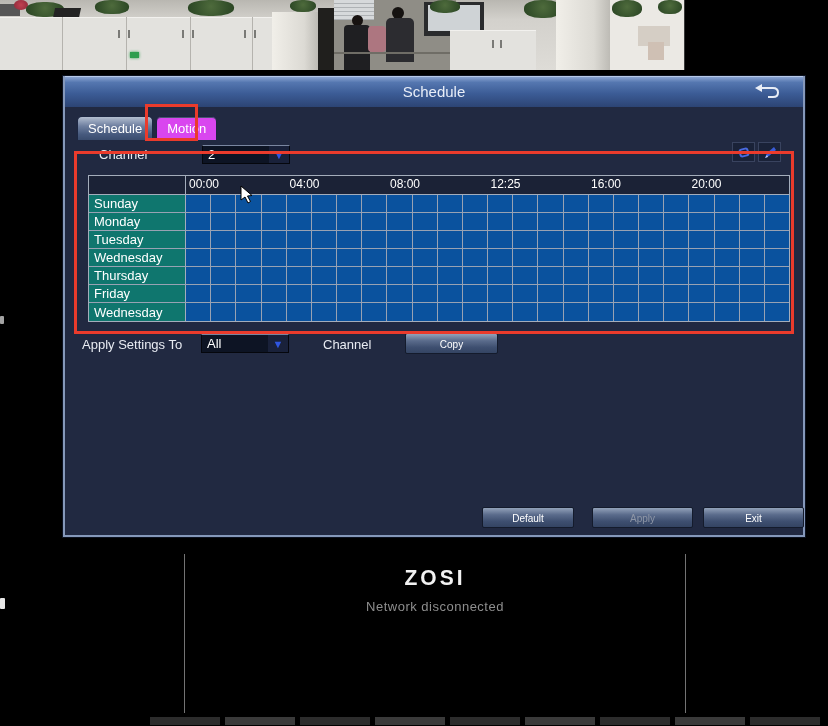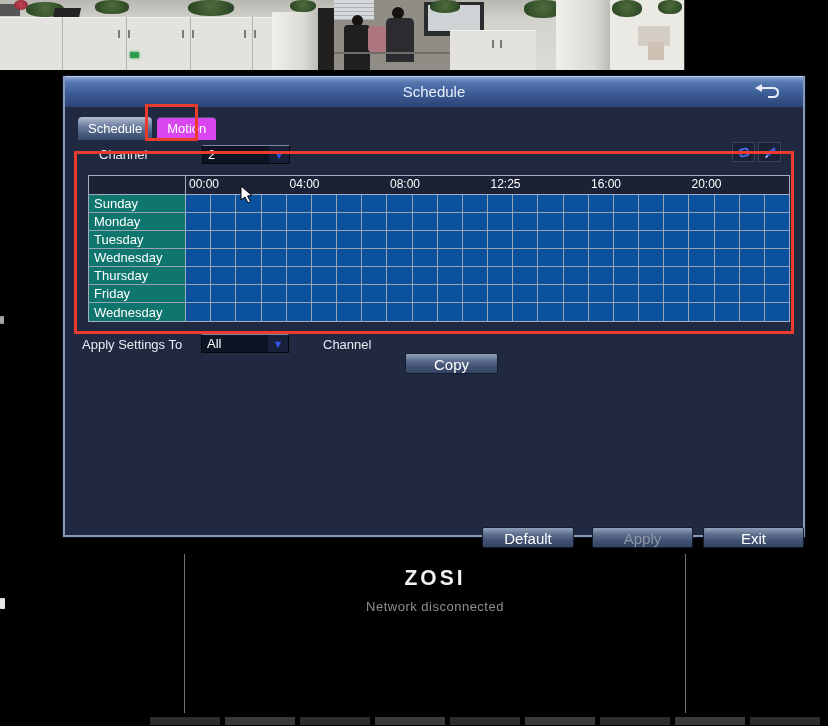--- a/index.html
+++ b/index.html
@@ -63,23 +63,23 @@
   .grid-row{display:flex;height:18px;border-bottom:1px solid #98a2b3;box-sizing:border-box;}
   .grid-row:last-child{border-bottom:none;}
   .day-label{width:97px;border-right:1px solid #a4adbb;box-sizing:border-box;color:#fff;font-size:13px;
              display:flex;align-items:center;padding-left:5px;background:#0f766e;}
   .cells{flex:1;display:flex;}
   .cell{flex:1;border-left:1px solid #98a2b3;box-sizing:border-box;}
   .cell:first-child{border-left:none;}
   .cell.on{background:#0a529e;}
 
   
-  .btn{position:absolute;height:21px;color:#fff;font-size:15px;text-align:center;line-height:21px;
+  .btn{position:absolute;height:21px;color:#fff;font-size:10px;text-align:center;line-height:21px;
        background:linear-gradient(180deg,#93a2ba 0%,#5b6c8c 35%,#3e4f70 70%,#344463 100%);
-       border:1px solid #141b2c;border-radius:2px;box-sizing:border-box;cursor:pointer;margin-top:20px;}
+       border:1px solid #141b2c;border-radius:2px;box-sizing:border-box;cursor:pointer;}
   .btn.disabled{color:#8e96a6;cursor:default;}
 
   
   .anno{position:absolute;border:3px solid #ea3b2c;box-sizing:border-box;pointer-events:none;z-index:40;}
 
   .cursor{position:absolute;z-index:60;pointer-events:none;}
 </style>
 </head>
 <body>
 

